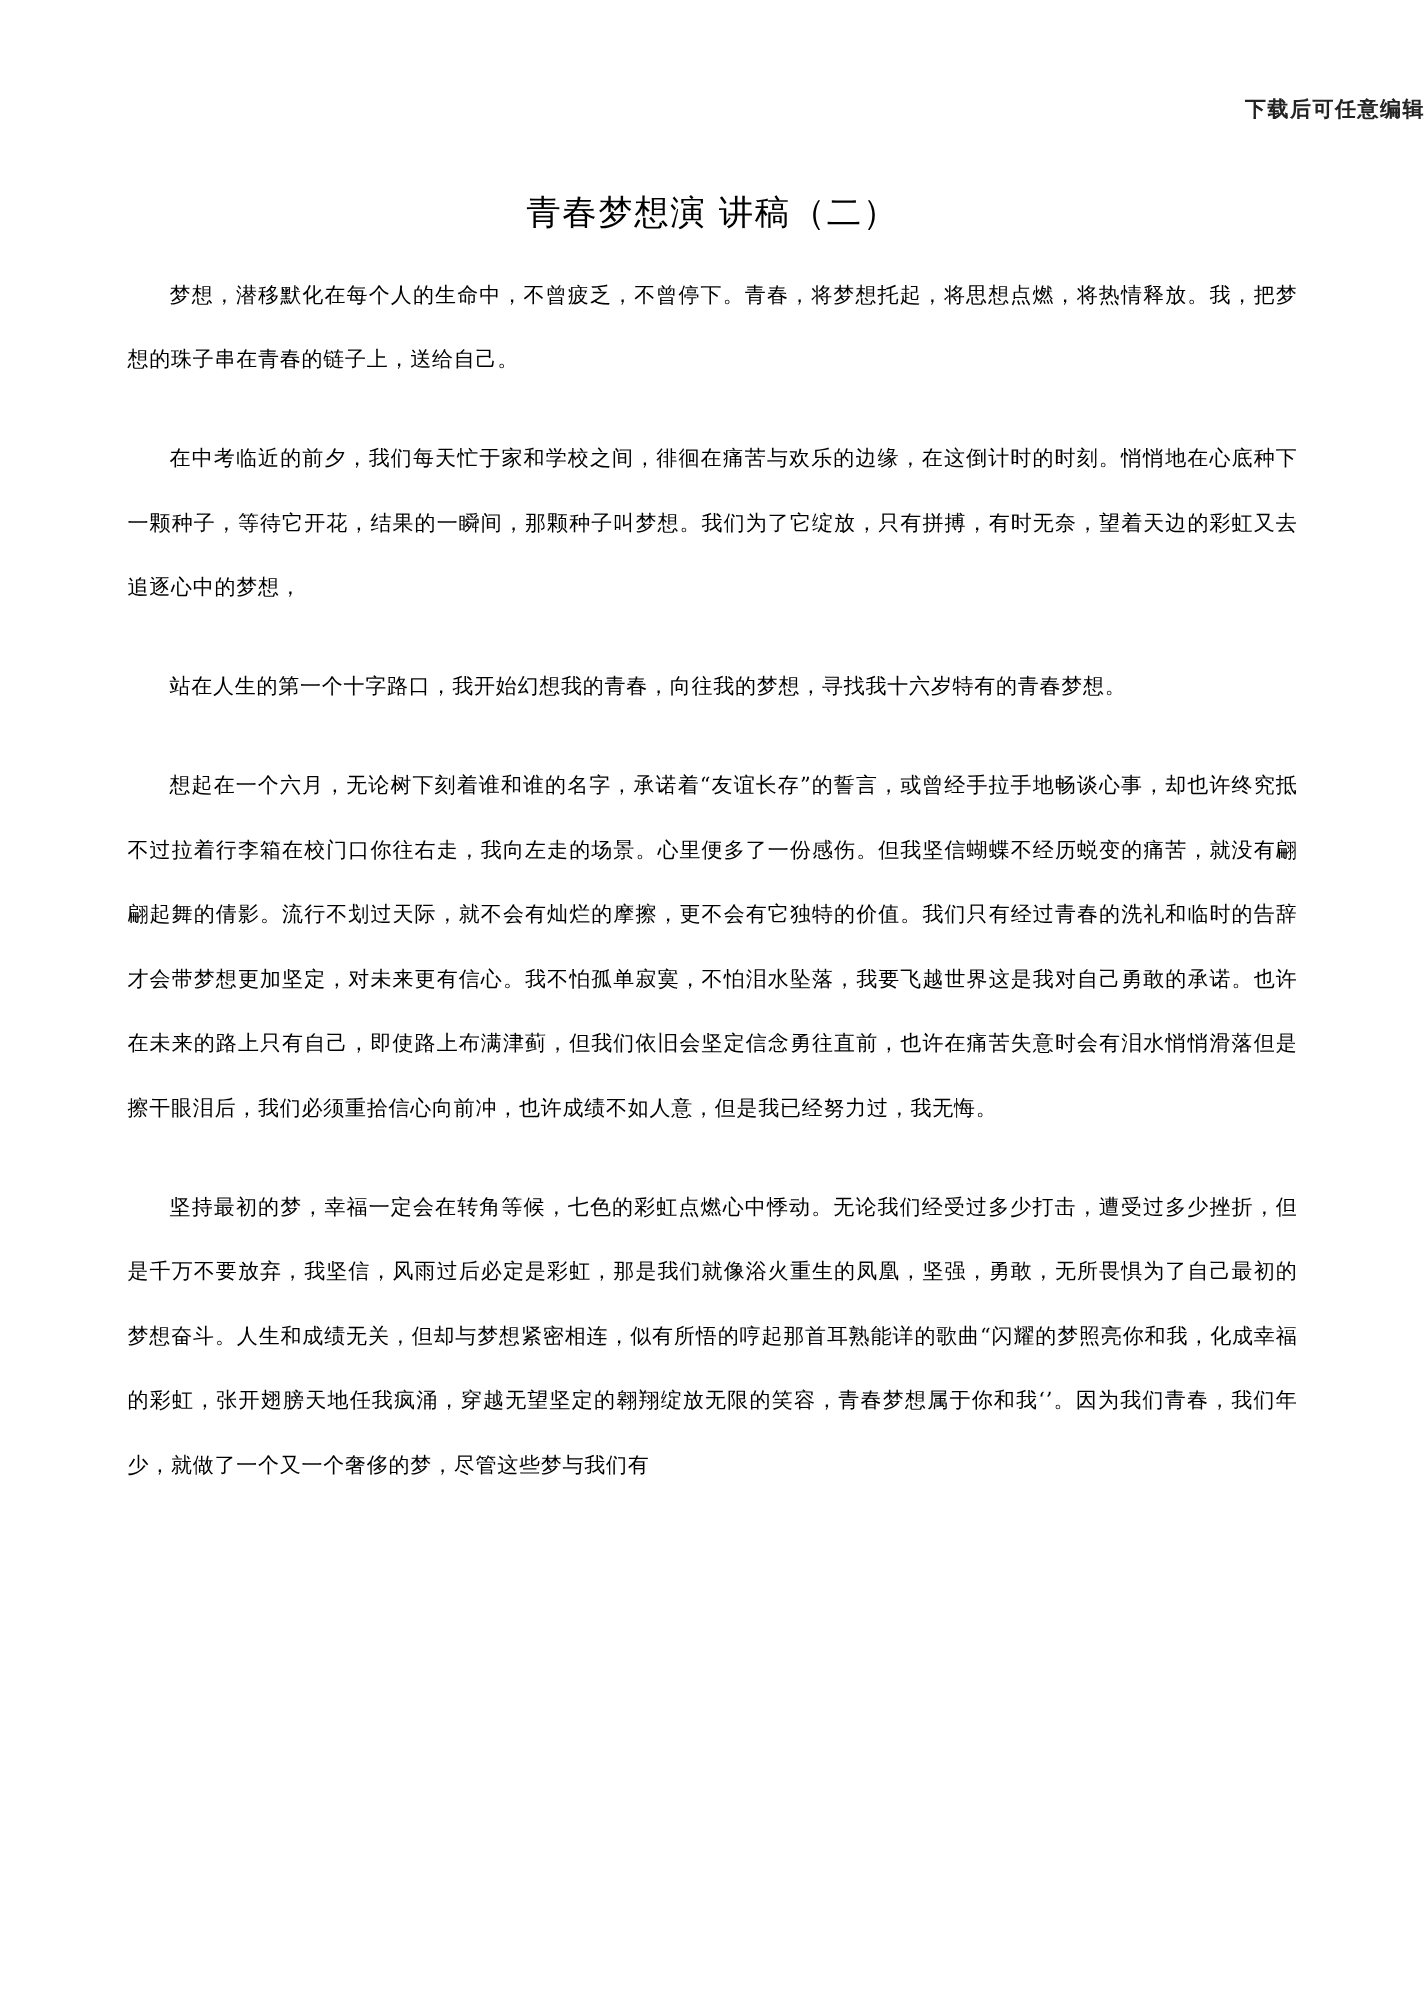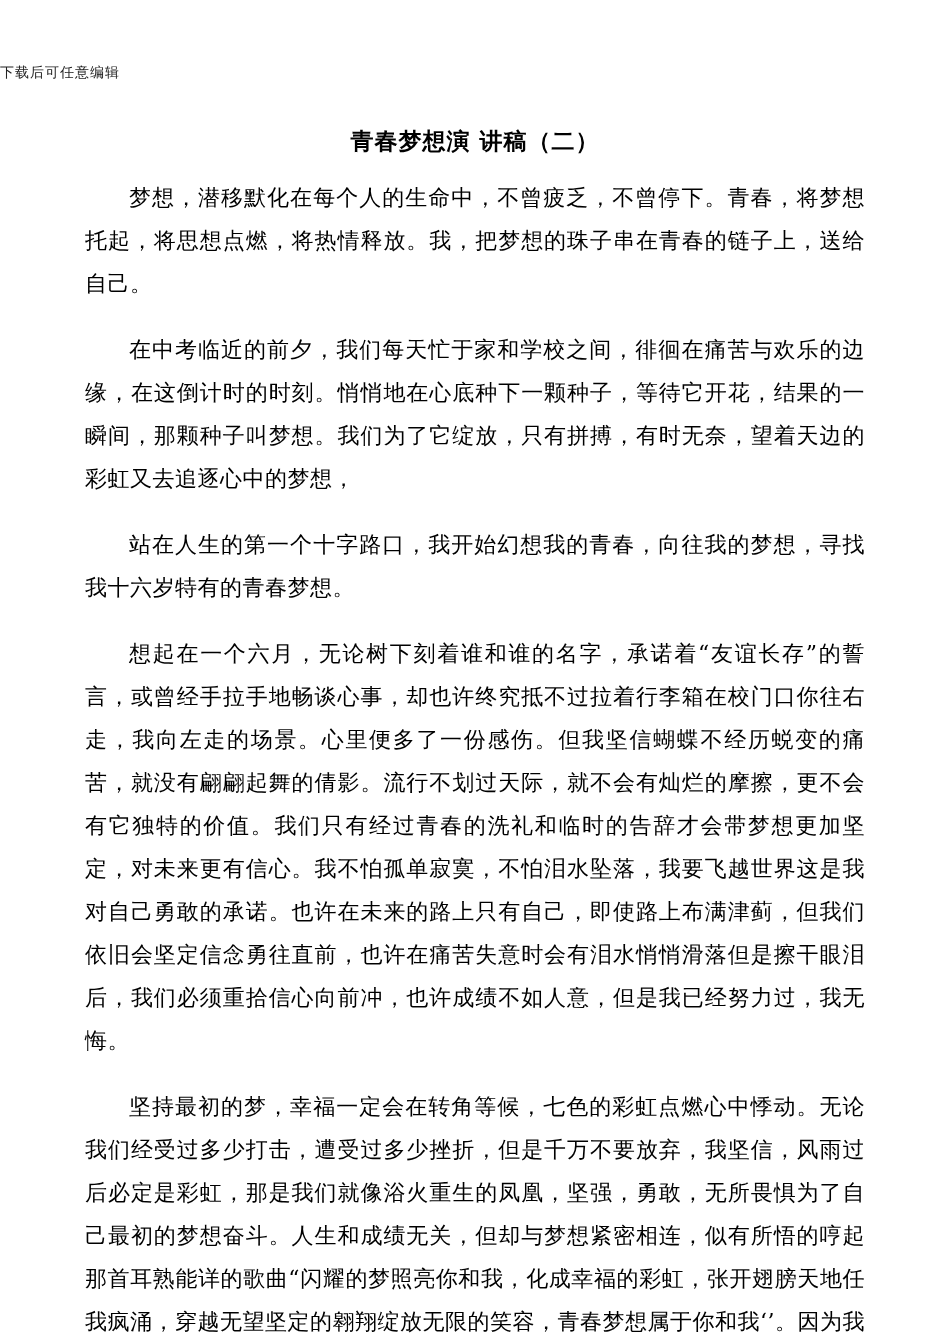--- a/index.html
+++ b/index.html
@@ -16,45 +16,46 @@
     box-sizing: border-box;
     font-family: "DejaVu Serif", "Liberation Serif", serif;
     color: #000000;
     overflow: hidden;
   }
   .header-note {
     position: absolute;
     top: 64px;
     left: 0;
     width: 100%;
-    text-align: left;
+    text-align: right;
     font-size: 14px;
     letter-spacing: 1px;
     color: #222222;
+    font-weight: bold;
   }
   .doc-title {
     position: absolute;
     top: 126px;
     left: 0;
     width: 100%;
     text-align: center;
     font-size: 23px;
-    font-weight: bold;
+    font-weight: normal;
     letter-spacing: 1px;
     color: #000000;
   }
   .body-text {
     position: absolute;
     top: 176px;
     left: 85px;
     width: 780px;
   }
   .body-text p {
     margin: 0 0 23px 0;
-    font-size: 22px;
+    font-size: 14px;
     line-height: 43px;
     text-align: justify;
     text-justify: inter-ideograph;
     text-indent: 2em;
     letter-spacing: 0.5px;
     color: #000000;
   }
 </style>
 </head>
 <body>

